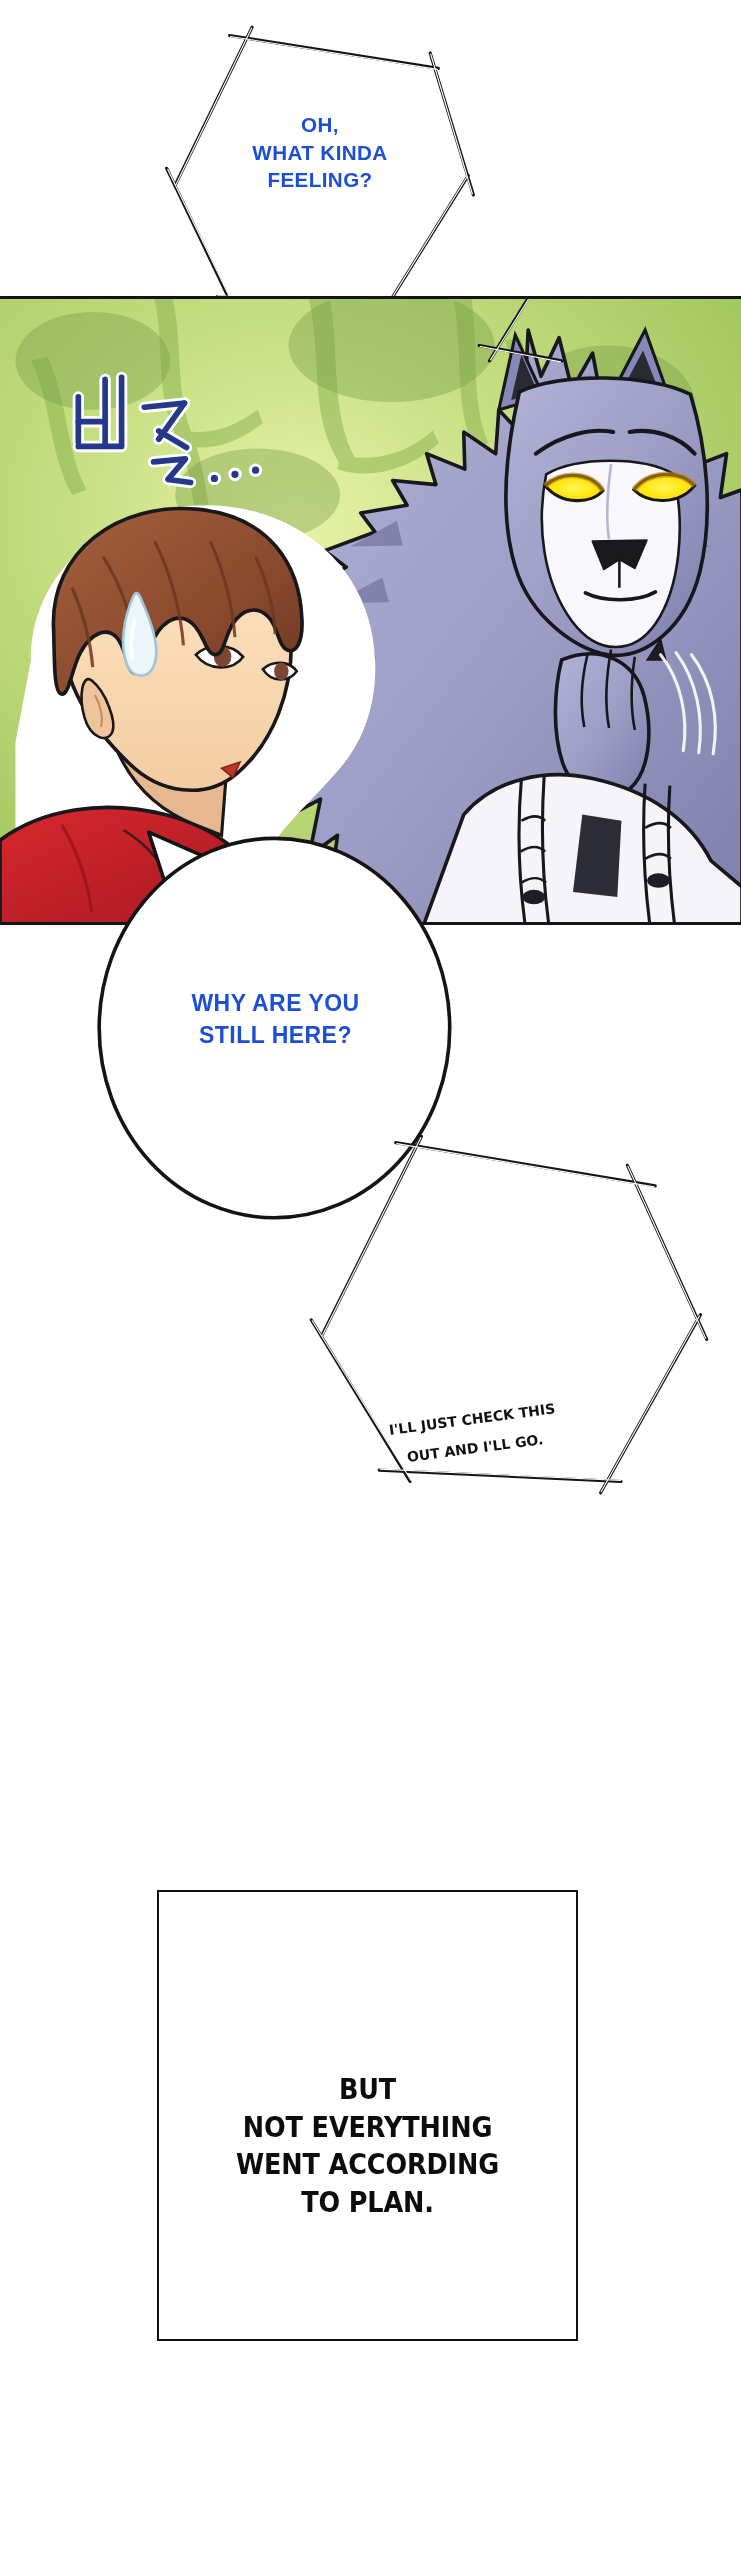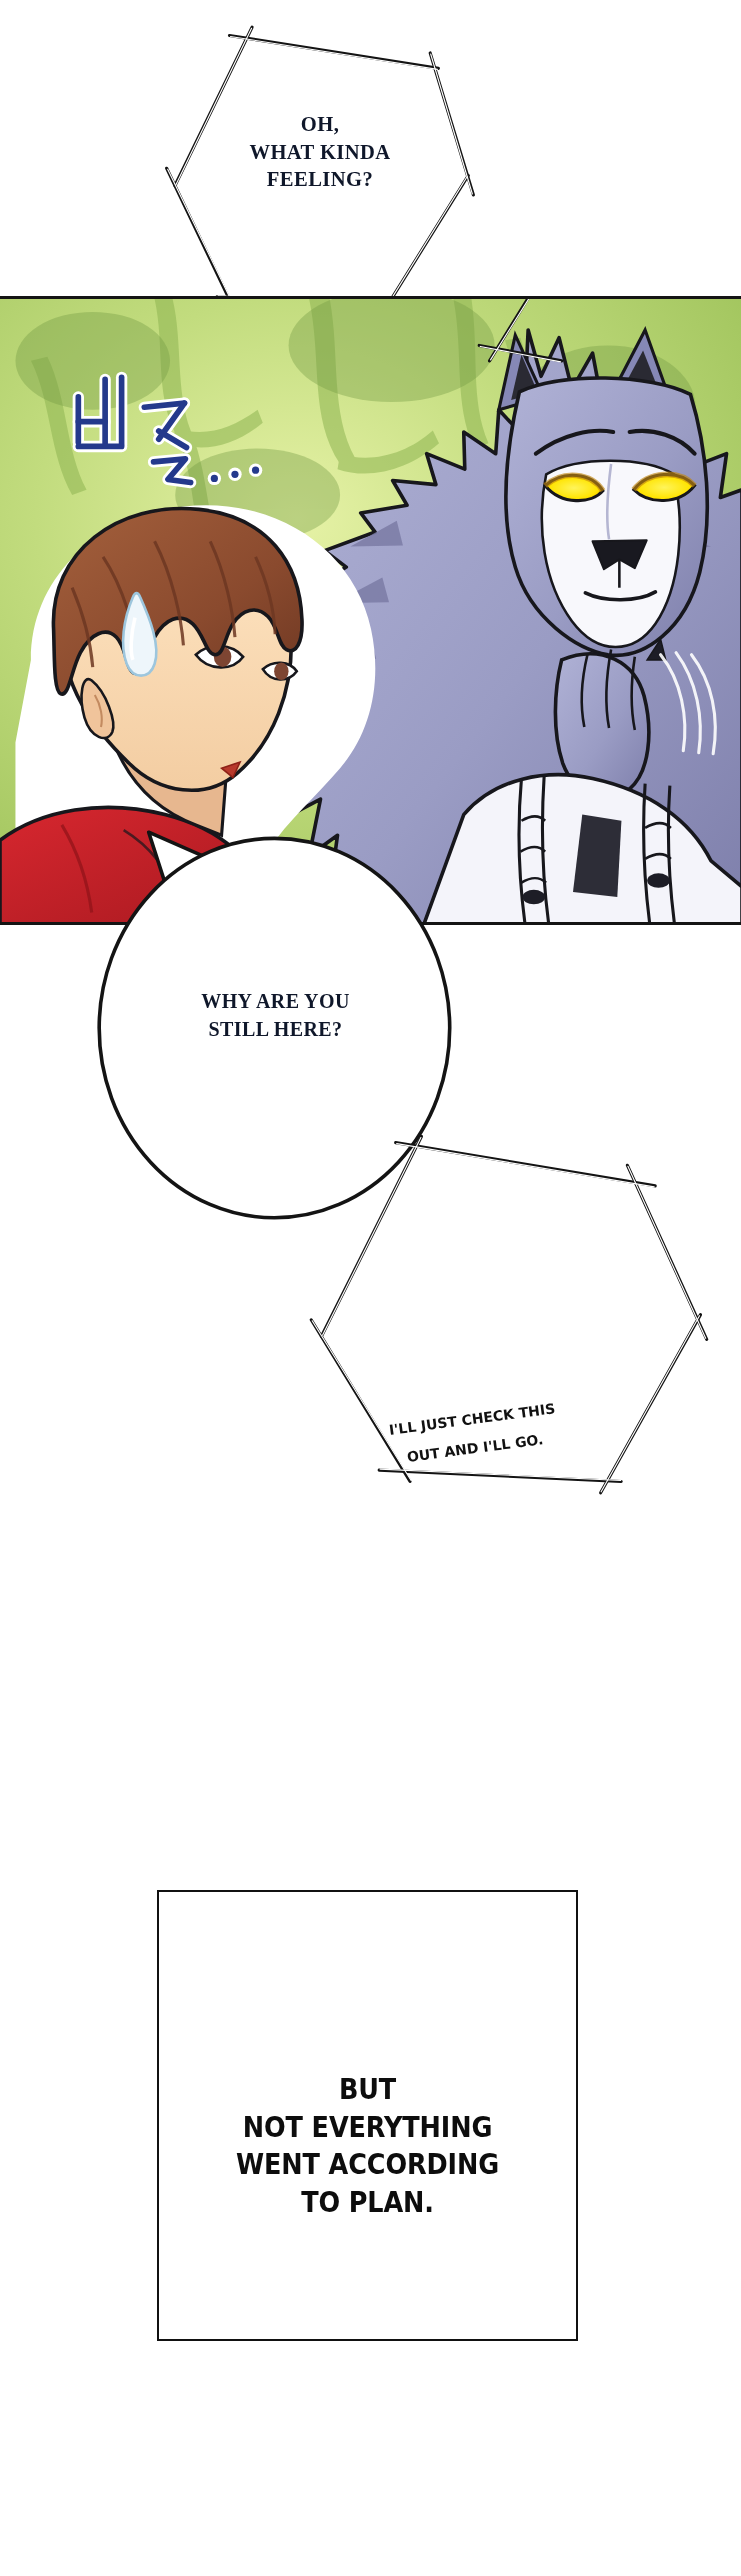--- a/index.html
+++ b/index.html
@@ -13,23 +13,23 @@
   }
   .page { position:absolute; inset:0; background:#ffffff; }
 
   
   .layer { position:absolute; }
 
   
   .bub-text {
     position:absolute;
     text-align:center;
-    font-family:Liberation Serif, serif;
+    font-family:Liberation Sans, sans-serif;
     font-weight:700;
-    color:#0f172a;
+    color:#1d4ed8;
     letter-spacing:0.02em;
     line-height:1.30;
     white-space:pre-line;
     user-select:none;
   }
 
   
   #hex1 { left:144px; top:-5.2px; width:350px; height:330px; }
   #hex1-text {
     left:155px; top:111px; width:330px;
@@ -42,21 +42,21 @@
     overflow:hidden;
     border-top:3.6px solid #141414;
     border-bottom:3.6px solid #141414;
   }
   #panel1 svg { display:block; width:742px; height:629px; }
 
   
   #bub2 { left:93px; top:827px; width:366px; height:397px; }
   #bub2-text {
     left:116px; top:987px; width:319px;
-    font-size:20px; line-height:1.40;
+    font-size:23px; line-height:1.40;
   }
 
   
   #hex2 { left:281px; top:1087px; width:459px; height:412px; }
   #hex2-text {
     left:330px; top:1200px; width:361px;
     font-size:19.6px; line-height:1.40;
   }
   .sub-line {
     position:absolute;

